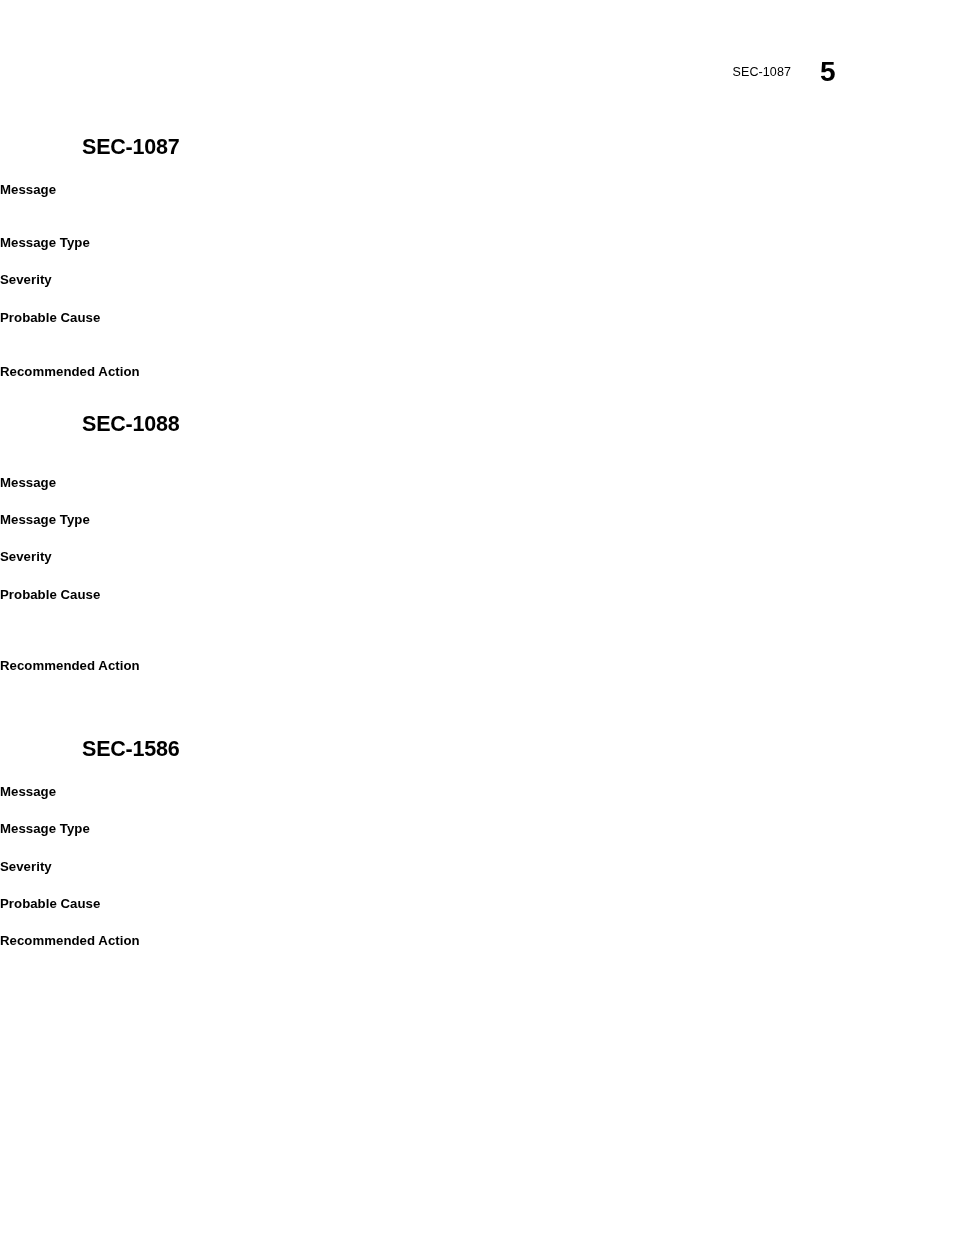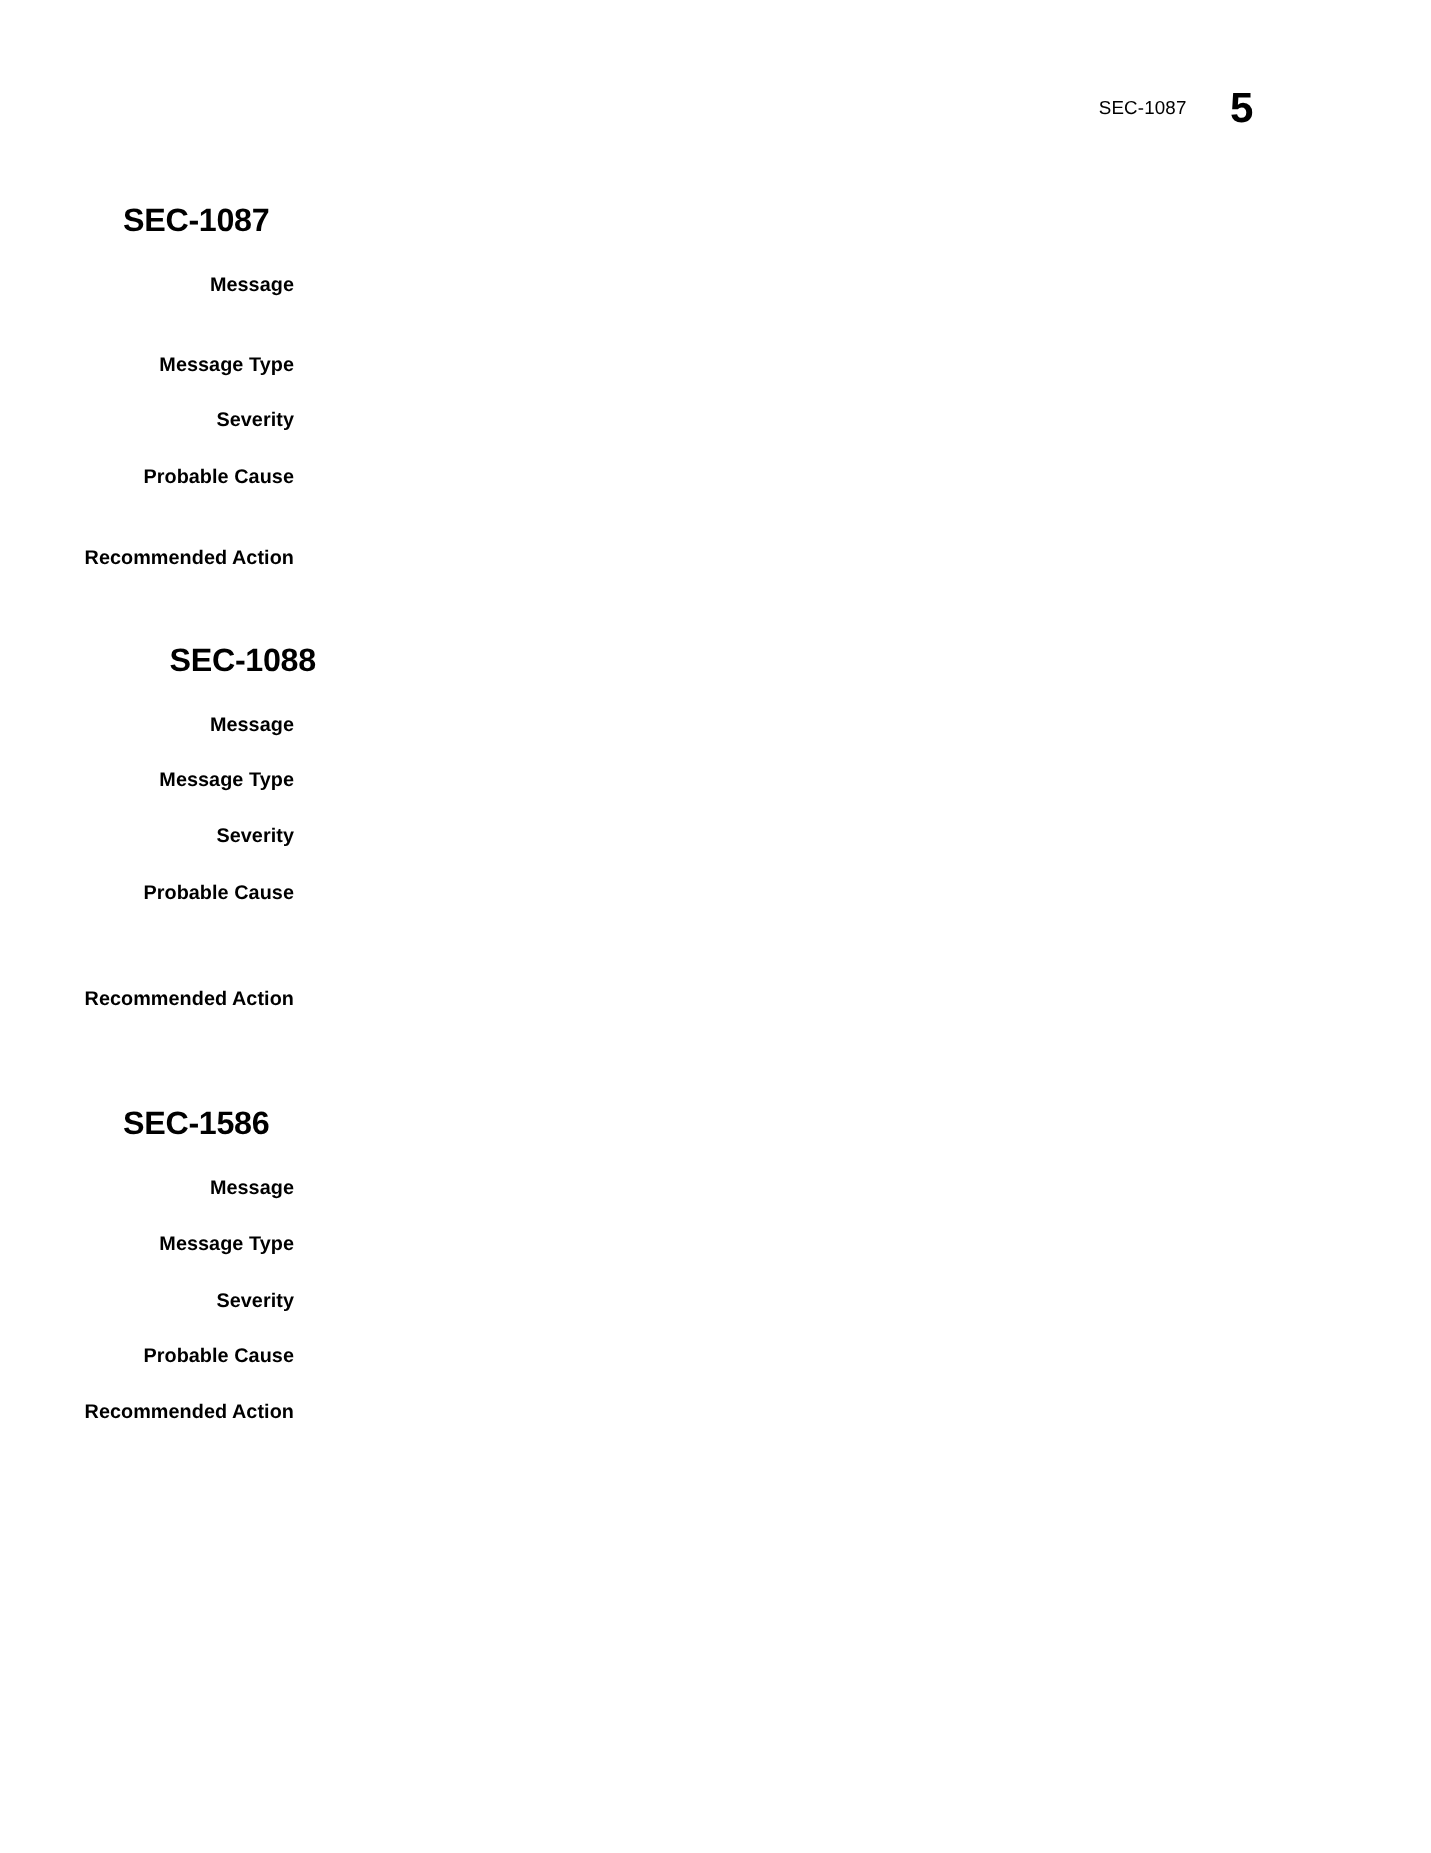--- a/index.html
+++ b/index.html
@@ -84,21 +84,20 @@
     position: absolute;
     left: 0;
     width: 954px;
   }
 
   .field-label {
     position: absolute;
     left: 0;
     top: 0;
     width: 196px;
-    text-align: right;
     font-size: 13.2px;
     font-weight: 700;
     line-height: 18.8px;
     letter-spacing: 0.05px;
     color: #000000;
   }
 
   .field-value {
     position: absolute;
     left: 224px;
@@ -140,21 +139,21 @@
         <div class="field-row" style="top: 309px;">
           <div class="field-label">Probable Cause</div>
           <div class="field-value"></div>
         </div>
         <div class="field-row" style="top: 363px;">
           <div class="field-label">Recommended Action</div>
           <div class="field-value"></div>
         </div>
       </div>
       <div class="section" style="top: 0px;">
-        <div class="section-heading" style="top: 427px; margin-left: 31px;">SEC-1088</div>
+        <div class="section-heading" style="top: 411px;">SEC-1088</div>
         <div class="field-row" style="top: 474px;">
           <div class="field-label">Message</div>
           <div class="field-value"></div>
         </div>
         <div class="field-row" style="top: 511px;">
           <div class="field-label">Message Type</div>
           <div class="field-value"></div>
         </div>
         <div class="field-row" style="top: 548px;">
           <div class="field-label">Severity</div>

